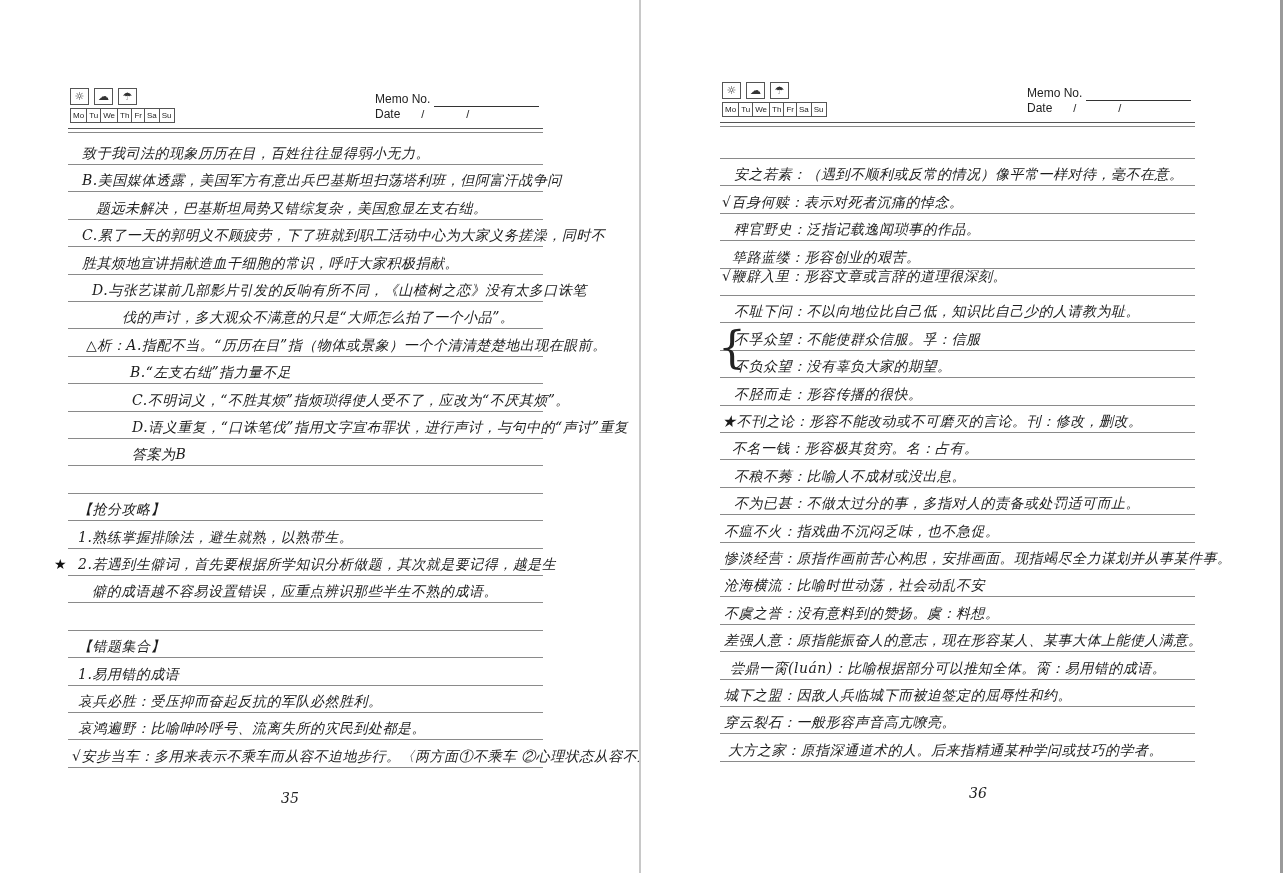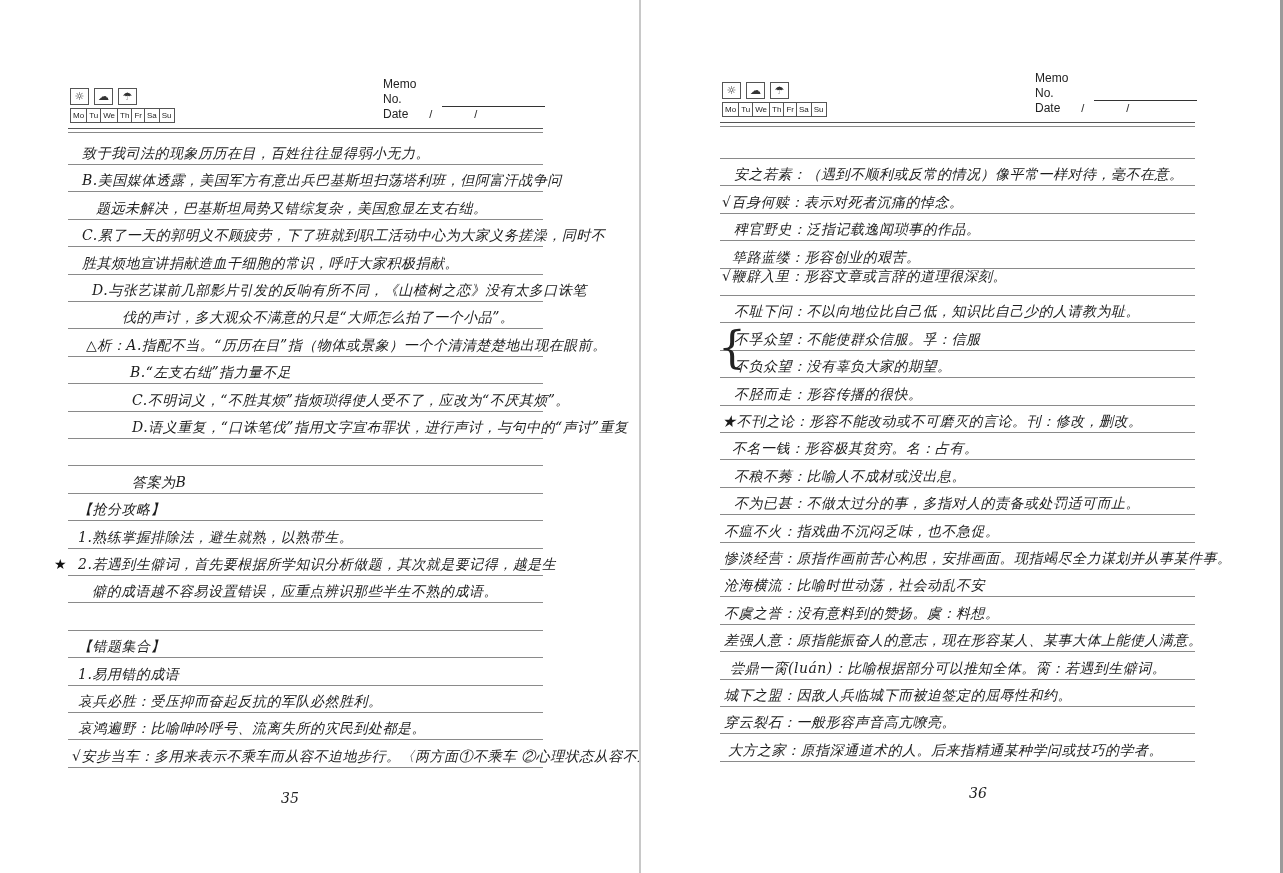--- a/index.html
+++ b/index.html
@@ -12,21 +12,21 @@
   .page-right { left:641px; width:636px; }
   .divider { position:absolute; left:639px; top:0; width:2px; height:873px; background:#c8c8c8; }
   .right-edge { position:absolute; left:1280px; top:0; width:3px; height:873px; background:#9a9a9a; }
 
   .header { position:absolute; height:50px; }
   .weather { position:absolute; left:0; top:0; display:flex; gap:5px; }
   .wicon { width:17px; height:15px; border:1px solid #555; display:flex; align-items:center; justify-content:center; font-size:11px; line-height:1; color:#333; }
   .days { position:absolute; left:0; top:20px; display:flex; }
   .day { height:13px; border:1px solid #555; border-right:none; font-size:8px; line-height:13px; padding:0 2px; color:#222; font-family:"Liberation Sans", sans-serif; }
   .day:last-child { border-right:1px solid #555; }
-  .memo { position:absolute; font-family:"Liberation Sans", sans-serif; font-size:12px; color:#222;margin-left:8px; }
+  .memo { position:absolute; font-family:"Liberation Sans", sans-serif; font-size:12px; color:#222; }
   .memo .row { height:15px; line-height:15px; display:flex; align-items:flex-end; }
   .memo .blank { display:inline-block; width:105px; border-bottom:1px solid #333; margin-left:4px; height:12px; }
   .memo .slash { display:inline-block; width:45px; text-align:center; font-size:11px; }
   .memo .slash:first-of-type { margin-left:24px; }
   .topline { position:absolute; height:3px; border-top:1px solid #555; border-bottom:1px solid #888; }
 
   .lines { position:absolute; }
   .rl { position:absolute; left:0; right:0; height:0; border-top:1px solid #8a8a8a; }
 
   .text-line {
@@ -102,21 +102,21 @@
     <div class="text-line" style="left: 82px; top: 172.4px;">B.美国媒体透露，美国军方有意出兵巴基斯坦扫荡塔利班，但阿富汗战争问</div>
     <div class="text-line" style="left: 96px; top: 199.8px;">题远未解决，巴基斯坦局势又错综复杂，美国愈显左支右绌。</div>
     <div class="text-line" style="left: 82px; top: 227.2px;">C.累了一天的郭明义不顾疲劳，下了班就到职工活动中心为大家义务搓澡，同时不</div>
     <div class="text-line" style="left: 82px; top: 254.6px;">胜其烦地宣讲捐献造血干细胞的常识，呼吁大家积极捐献。</div>
     <div class="text-line" style="left: 92px; top: 282px;">D.与张艺谋前几部影片引发的反响有所不同，《山楂树之恋》没有太多口诛笔</div>
     <div class="text-line" style="left: 82px; top: 309.4px; margin-left: 40px;">伐的声讨，多大观众不满意的只是“大师怎么拍了一个小品”。</div>
     <div class="text-line" style="left: 86px; top: 336.8px; text-align: center;">△析：A.指配不当。“历历在目”指（物体或景象）一个个清清楚楚地出现在眼前。</div>
     <div class="text-line" style="left: 130px; top: 364.2px;">B.“左支右绌”指力量不足</div>
     <div class="text-line" style="left: 132px; top: 391.6px;">C.不明词义，“不胜其烦”指烦琐得使人受不了，应改为“不厌其烦”。</div>
     <div class="text-line" style="left: 132px; top: 419px;">D.语义重复，“口诛笔伐”指用文字宣布罪状，进行声讨，与句中的“声讨”重复</div>
-    <div class="text-line" style="left: 132px; top: 446.4px; margin-top: 28px;">答案为B</div>
+    <div class="text-line" style="left: 132px; top: 446.4px;">答案为B</div>
     <div class="text-line" style="left: 70px; top: 473.8px;"></div>
     <div class="text-line" style="left: 78px; top: 501.2px;">【抢分攻略】</div>
     <div class="text-line" style="left: 78px; top: 528.6px;">1.熟练掌握排除法，避生就熟，以熟带生。</div>
     <div class="text-line" style="left: 78px; top: 556px;">2.若遇到生僻词，首先要根据所学知识分析做题，其次就是要记得，越是生</div>
     <div class="mark" style="left: 54px; top: 556px;">★</div>
     <div class="text-line" style="left: 92px; top: 583.4px;">僻的成语越不容易设置错误，应重点辨识那些半生不熟的成语。</div>
     <div class="text-line" style="left: 70px; top: 610.8px;"></div>
     <div class="text-line" style="left: 78px; top: 638.2px;">【错题集合】</div>
     <div class="text-line" style="left: 78px; top: 665.6px;">1.易用错的成语</div>
     <div class="text-line" style="left: 78px; top: 693px;">哀兵必胜：受压抑而奋起反抗的军队必然胜利。</div>
@@ -195,19 +195,19 @@
     <div class="text-line" style="left: 93px; top: 385.6px;">不胫而走：形容传播的很快。</div>
     <div class="text-line" style="left: 81px; top: 413px;">★不刊之论：形容不能改动或不可磨灭的言论。刊：修改，删改。</div>
     <div class="text-line" style="left: 91px; top: 440.4px;">不名一钱：形容极其贫穷。名：占有。</div>
     <div class="text-line" style="left: 93px; top: 467.8px;">不稂不莠：比喻人不成材或没出息。</div>
     <div class="text-line" style="left: 93px; top: 495.2px;">不为已甚：不做太过分的事，多指对人的责备或处罚适可而止。</div>
     <div class="text-line" style="left: 83px; top: 522.6px;">不瘟不火：指戏曲不沉闷乏味，也不急促。</div>
     <div class="text-line" style="left: 83px; top: 550px;">惨淡经营：原指作画前苦心构思，安排画面。现指竭尽全力谋划并从事某件事。</div>
     <div class="text-line" style="left: 83px; top: 604.8px;">不虞之誉：没有意料到的赞扬。虞：料想。</div>
     <div class="text-line" style="left: 83px; top: 577.4px;">沧海横流：比喻时世动荡，社会动乱不安</div>
     <div class="text-line" style="left: 83px; top: 632.2px;">差强人意：原指能振奋人的意志，现在形容某人、某事大体上能使人满意。</div>
-    <div class="text-line" style="left: 89px; top: 659.6px;">尝鼎一脔(luán)：比喻根据部分可以推知全体。脔：若遇到生僻词。</div>
+    <div class="text-line" style="left: 89px; top: 659.6px;">尝鼎一脔(luán)：比喻根据部分可以推知全体。脔：易用错的成语。</div>
     <div class="text-line" style="left: 83px; top: 687px;">城下之盟：因敌人兵临城下而被迫签定的屈辱性和约。</div>
     <div class="text-line" style="left: 83px; top: 714.4px;">穿云裂石：一般形容声音高亢嘹亮。</div>
     <div class="text-line" style="left: 87px; top: 741.8px;">大方之家：原指深通道术的人。后来指精通某种学问或技巧的学者。</div>
   </div>
 
 <div class="right-edge"></div>
 
 </body></html>

